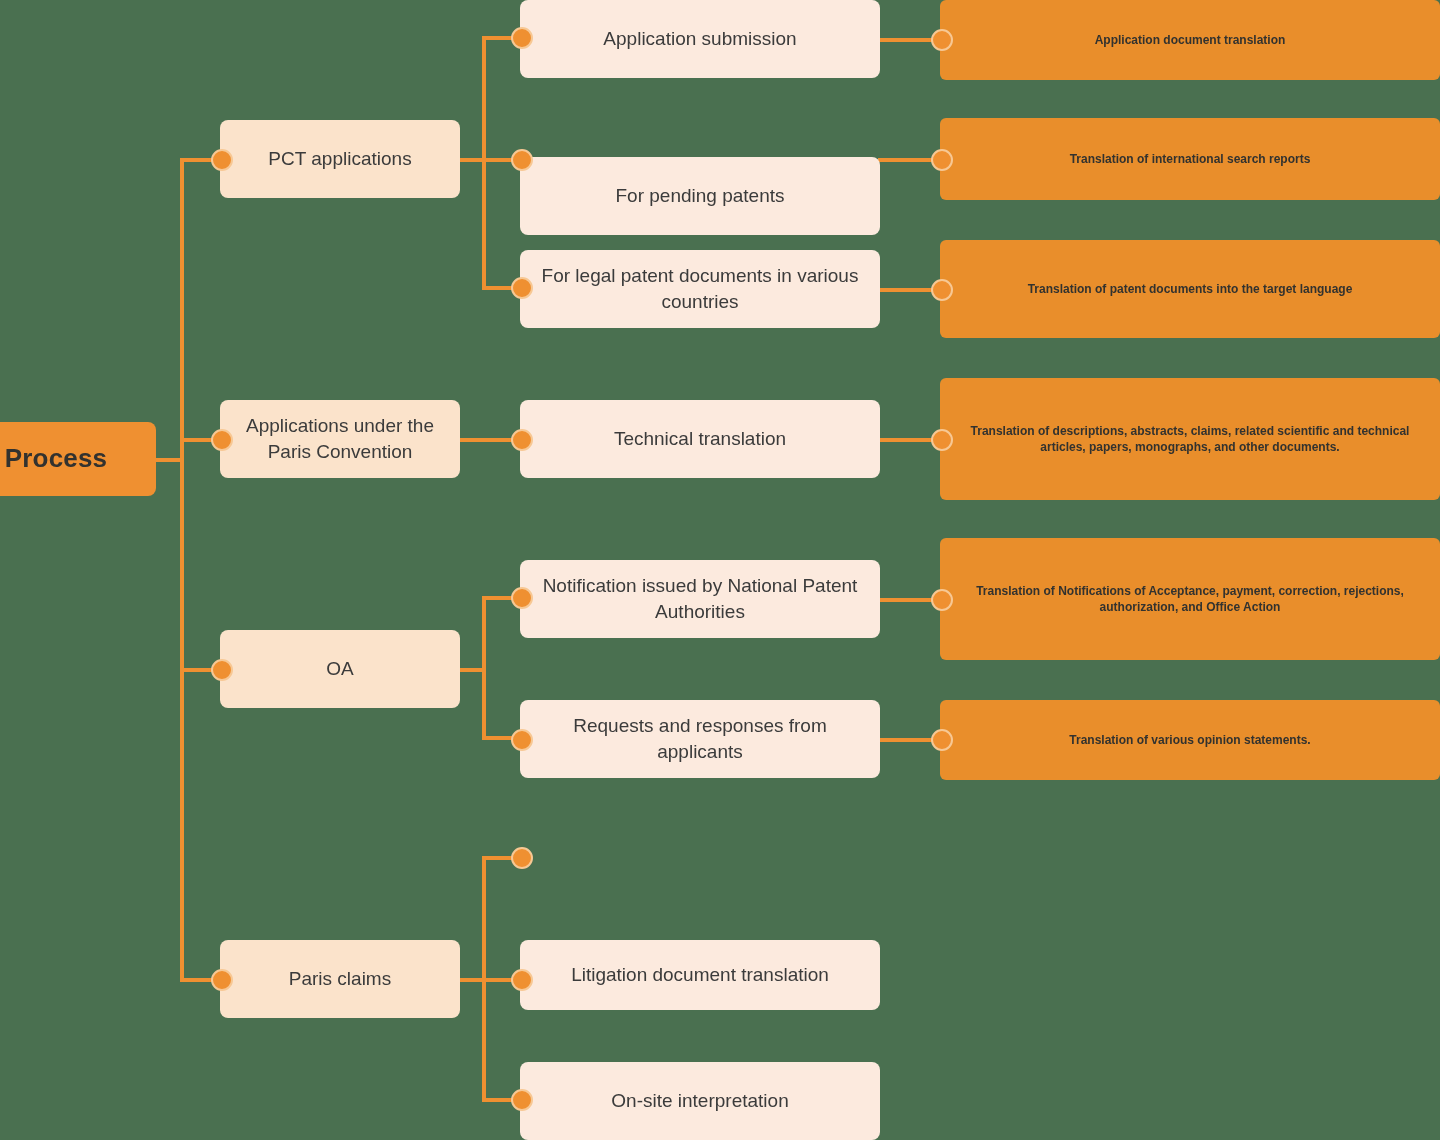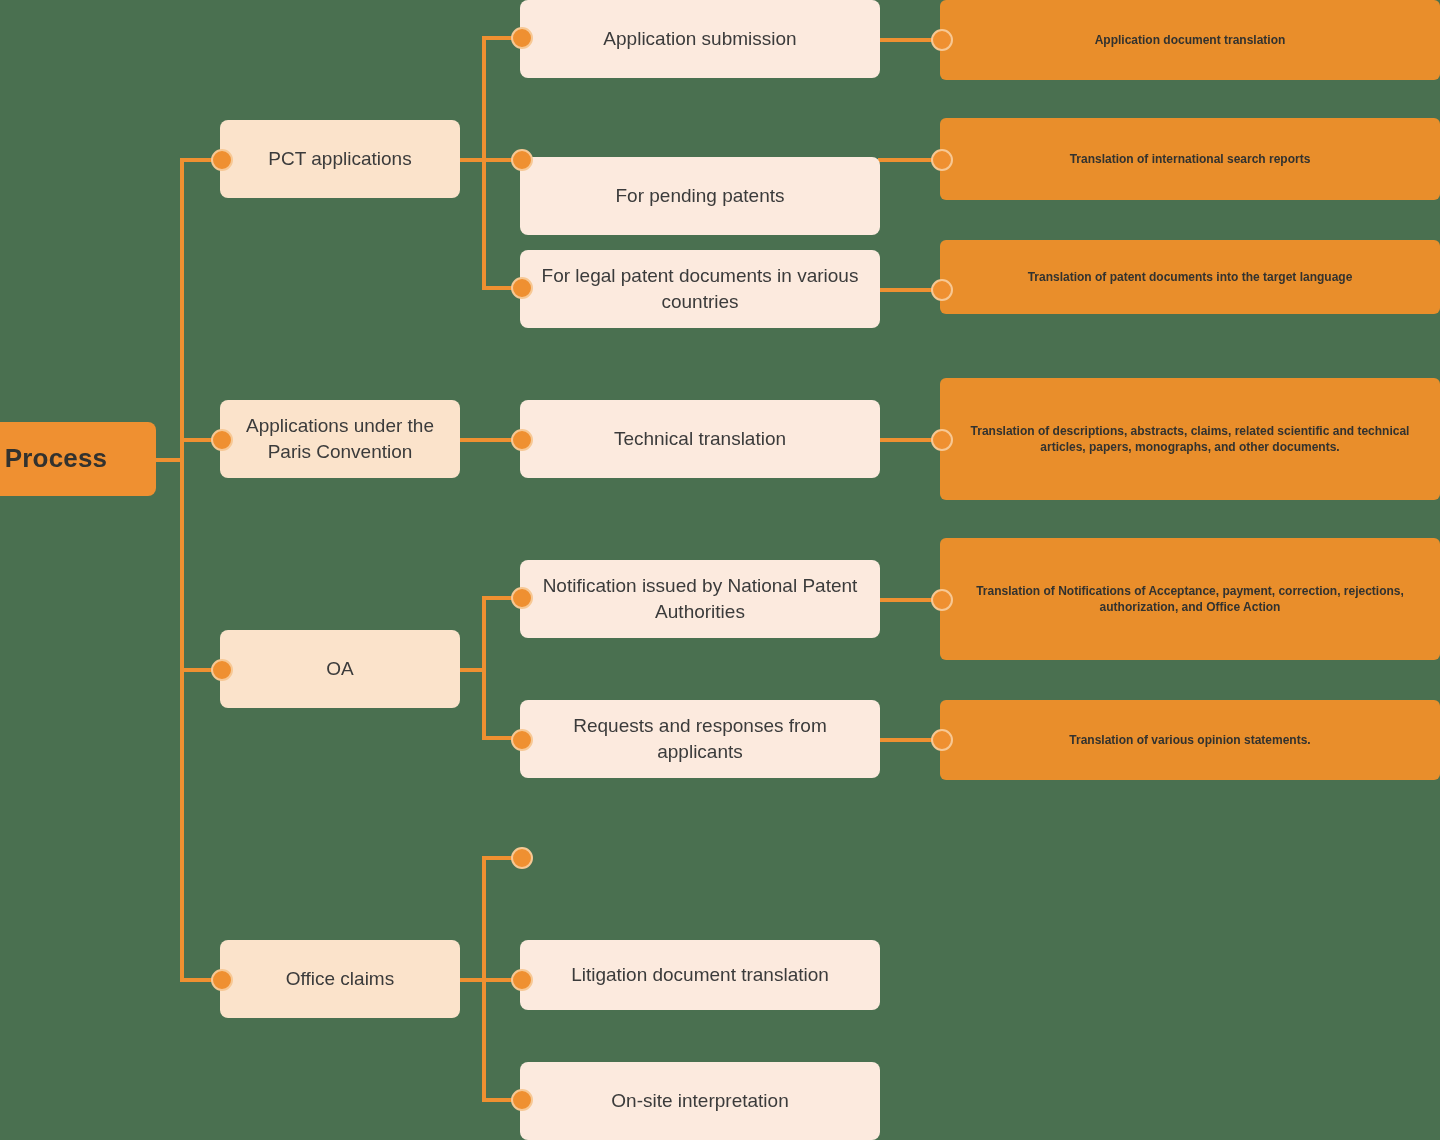--- a/index.html
+++ b/index.html
@@ -143,21 +143,21 @@
   <div class="node lvl1" style="left:220px; top:120px; width:240px; height:78px;text-align:center;">
     <span>PCT applications</span>
   </div>
   <div class="node lvl1" style="left:220px; top:400px; width:240px; height:78px;">
     <span>Applications under the Paris Convention</span>
   </div>
   <div class="node lvl1" style="left:220px; top:630px; width:240px; height:78px;">
     <span>OA</span>
   </div>
   <div class="node lvl1" style="left:220px; top:940px; width:240px; height:78px;">
-    <span>Office claims</span>
+    <span>Paris claims</span>
   </div>
 
   <div class="node lvl2" style="left:520px; top:0px; width:360px; height:78px;">
     <span>Application submission</span>
   </div>
   <div class="node lvl2" style="left:520px; top:120px; width:360px; height:78px;margin-top:37px;">
     <span>For pending patents</span>
   </div>
   <div class="node lvl2" style="left:520px; top:250px; width:360px; height:78px;">
     <span>For legal patent documents in various countries</span>
@@ -180,21 +180,21 @@
   <div class="node lvl2" style="left:520px; top:1062px; width:360px; height:78px;">
     <span>On-site interpretation</span>
   </div>
 
   <div class="node lvl3" style="left:940px; top:0px; width:500px; height:80px;">
     <span>Application document translation</span>
   </div>
   <div class="node lvl3" style="left:940px; top:118px; width:500px; height:82px;">
     <span>Translation of international search reports</span>
   </div>
-  <div class="node lvl3" style="left:940px; top:240px; width:500px; height:74px;">
+  <div class="node lvl3" style="left:940px; top:240px; width:500px; height:98px;">
     <span>Translation of patent documents into the target language</span>
   </div>
   <div class="node lvl3" style="left:940px; top:378px; width:500px; height:122px;">
     <span>Translation of descriptions, abstracts, claims, related scientific and technical articles, papers, monographs, and other documents.</span>
   </div>
   <div class="node lvl3" style="left:940px; top:538px; width:500px; height:122px;">
     <span>Translation of Notifications of Acceptance, payment, correction, rejections, authorization, and Office Action</span>
   </div>
   <div class="node lvl3" style="left:940px; top:700px; width:500px; height:80px;">
     <span>Translation of various opinion statements.</span>

